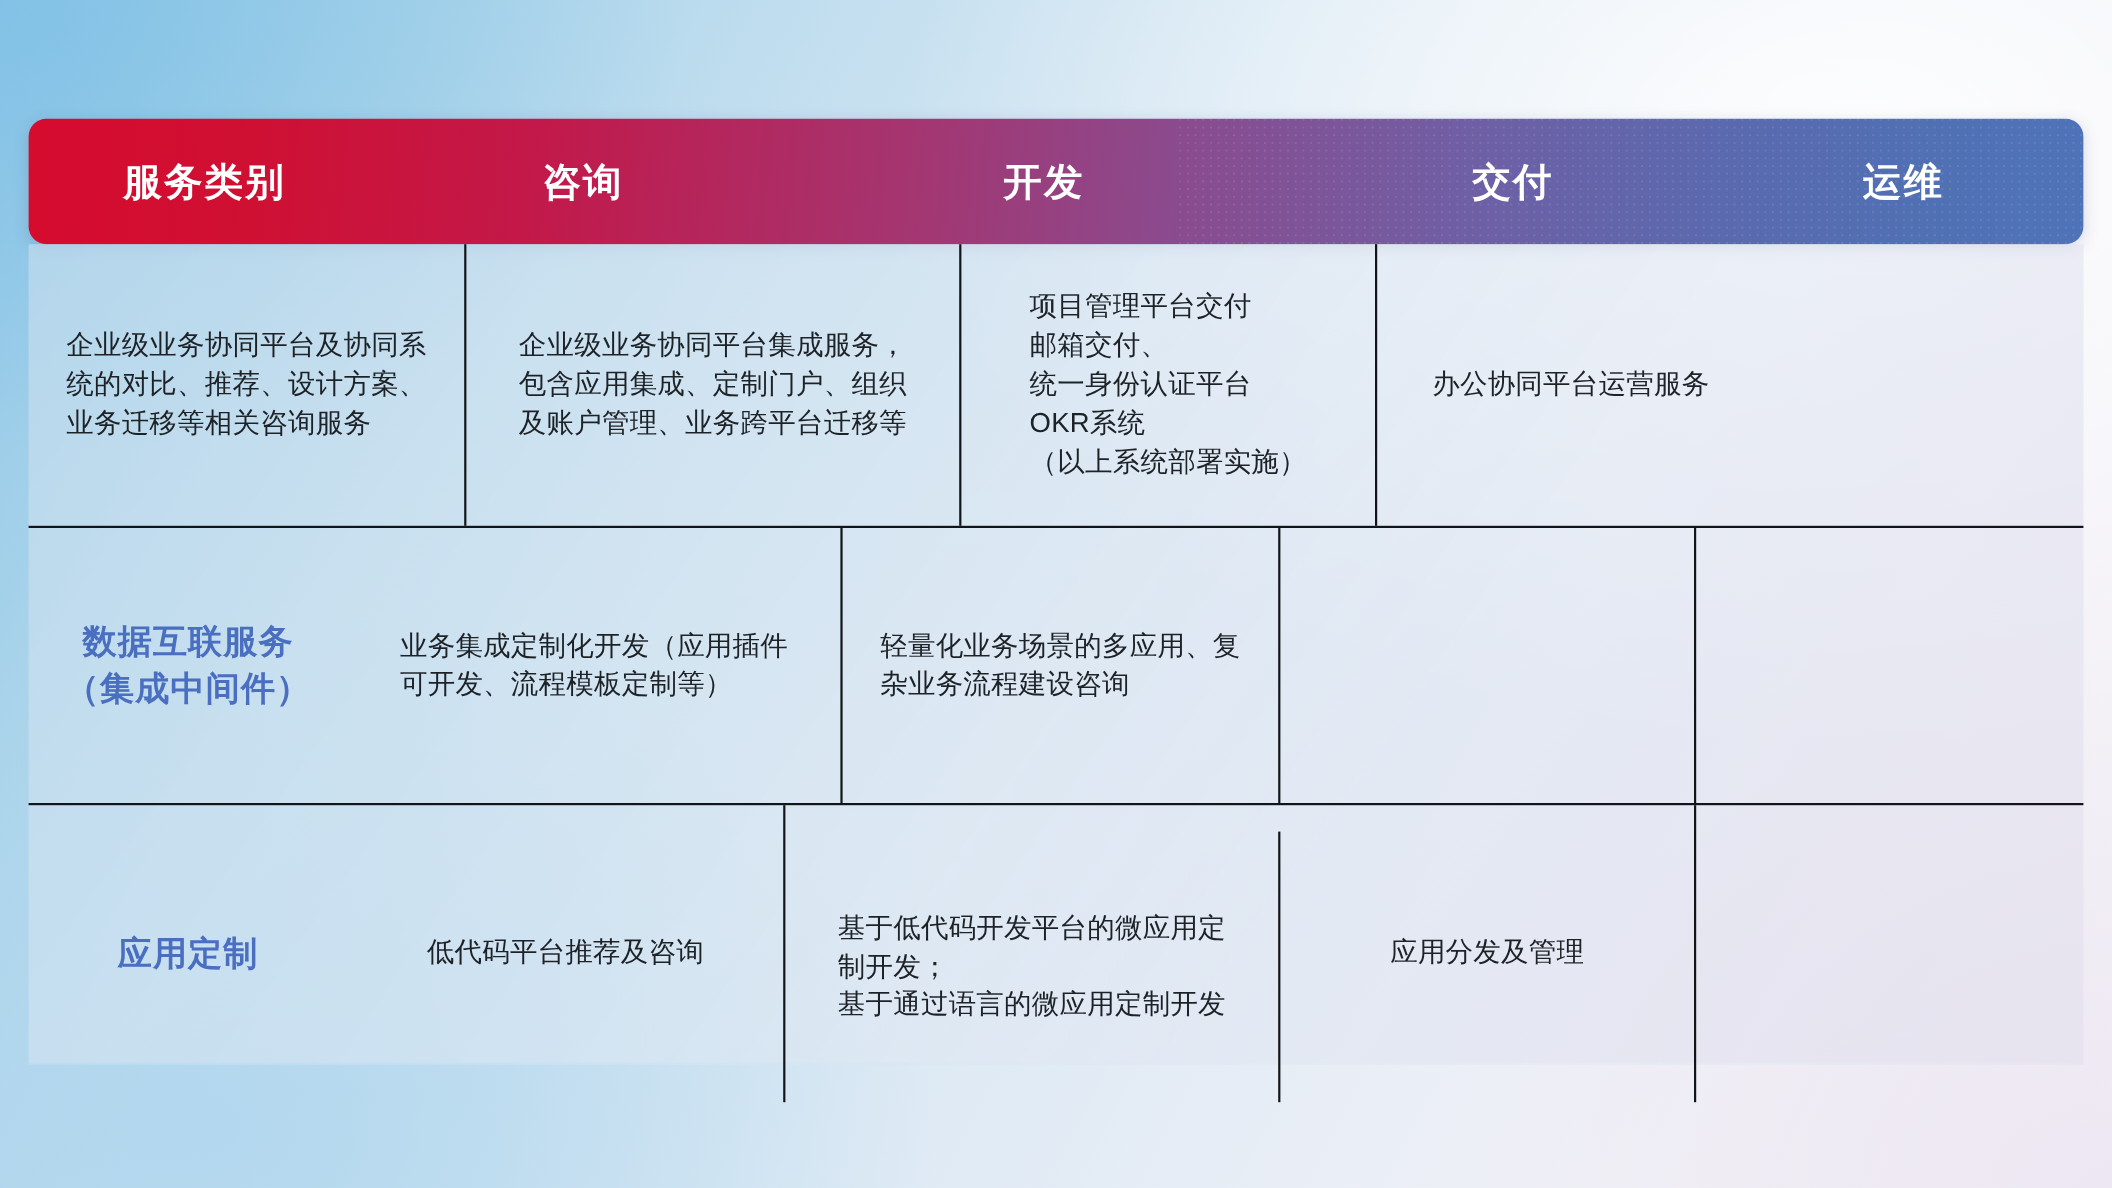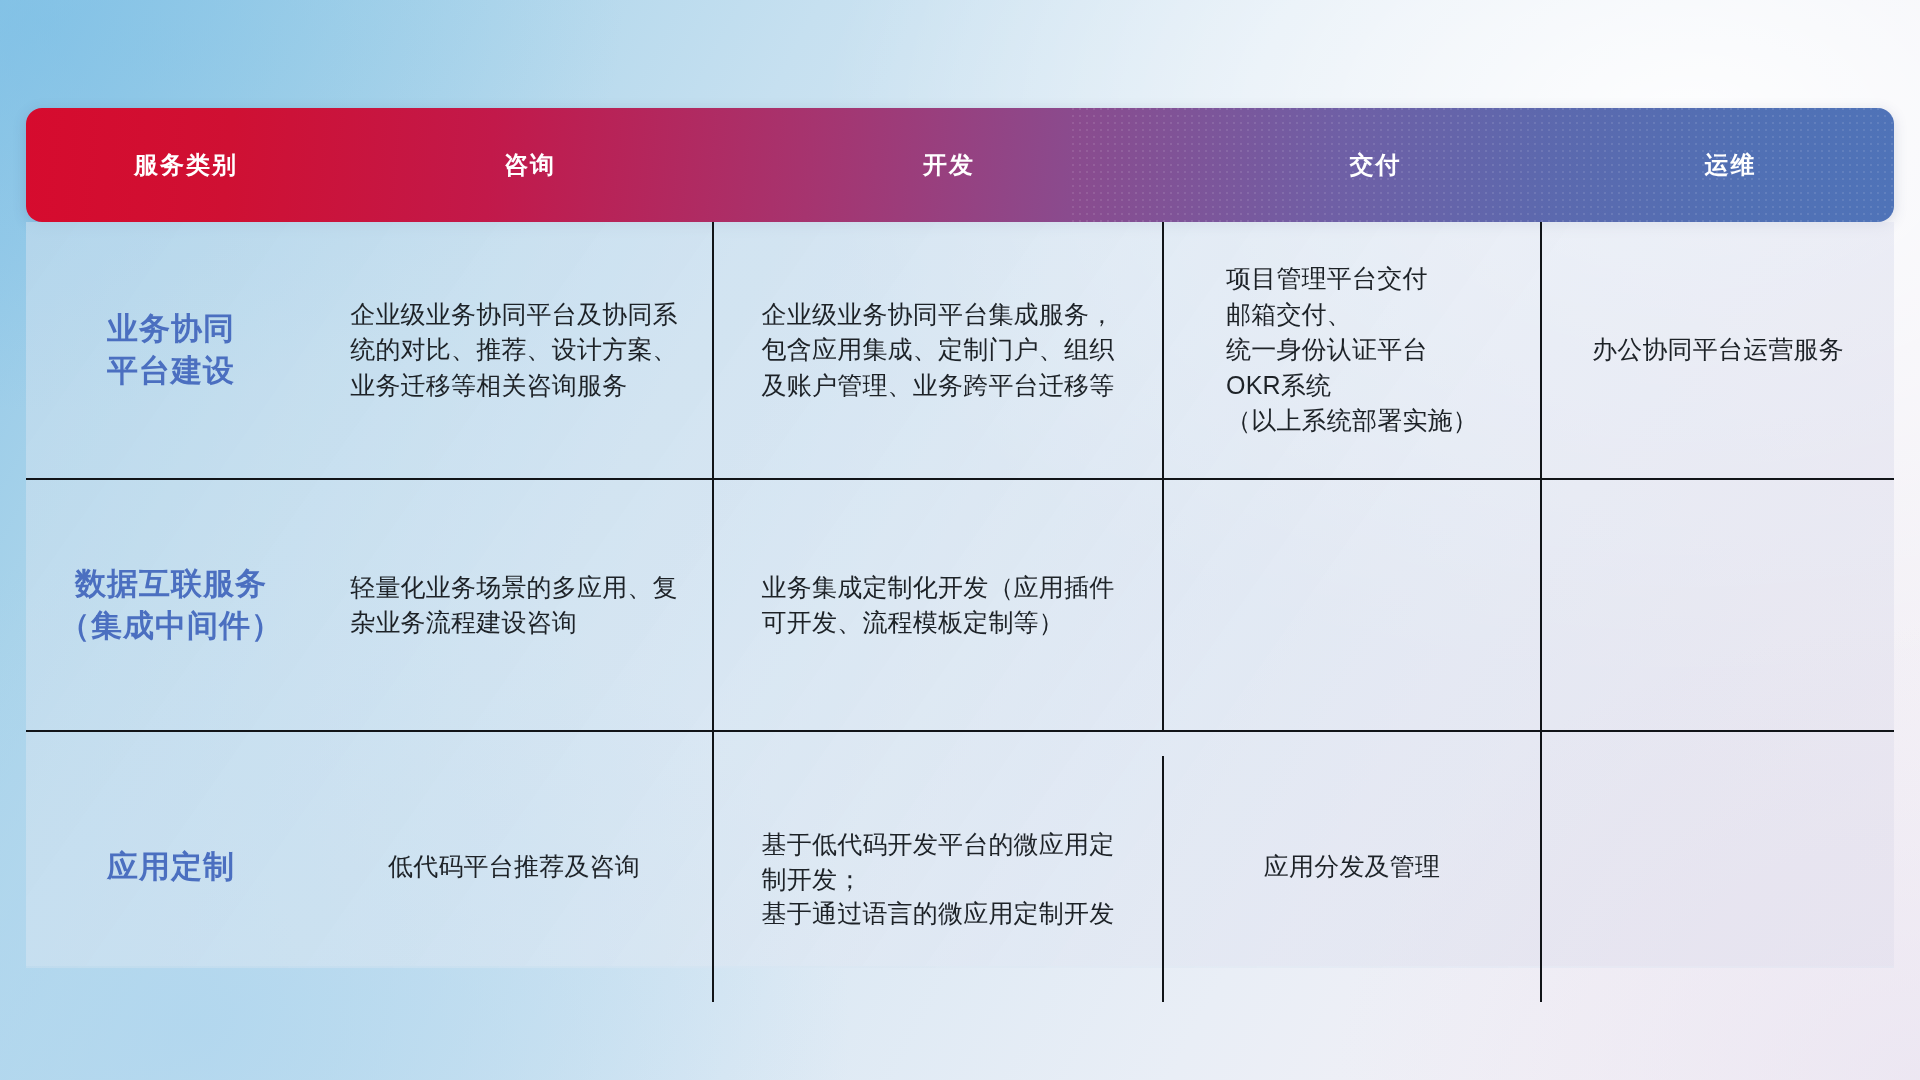--- a/index.html
+++ b/index.html
@@ -51,21 +51,21 @@
   }
   .thead::after{
     content:"";
     position:absolute; right:0; top:0; bottom:0; width:44%;
     background:
       radial-gradient(circle at 1px 1px, rgba(255,255,255,0.10) 0.8px, rgba(255,255,255,0) 1.2px) 0 0 / 7px 7px;
     pointer-events:none;
   }
   .th {
     color: #ffffff;
-    font-size: 24px;
+    font-size: 35px;
     font-weight: 700;
     text-align: center;
     letter-spacing: 2px;
     position: relative;
     z-index: 2;
     white-space: nowrap;
   }
 
   
   .tbody {
@@ -133,24 +133,20 @@
     <div class="th" style="width:320px;">服务类别</div>
     <div class="th" style="width:368px;">咨询</div>
     <div class="th" style="width:470px;">开发</div>
     <div class="th" style="width:383px;">交付</div>
     <div class="th" style="width:327px;">运维</div>
   </div>
 
   <div class="tbody">
 
     <div class="trow r1">
-      <div class="td" style="width:290px;">
-        <span class="cat-label">业务协同
-平台建设</span>
-      </div>
       <div class="td sep" style="width:398px;">
         <span class="cell-text">企业级业务协同平台及协同系
 统的对比、推荐、设计方案、
 业务迁移等相关咨询服务</span>
       </div>
       <div class="td sep" style="width:450px;">
         <span class="cell-text">企业级业务协同平台集成服务，
 包含应用集成、定制门户、组织
 及账户管理、业务跨平台迁移等</span>
       </div>
@@ -164,27 +160,27 @@
       <div class="td" style="width:352px;">
         <span class="cell-text">办公协同平台运营服务</span>
       </div>
     </div>
 
     <div class="trow r2">
       <div class="td" style="width:290px;">
         <span class="cat-label">数据互联服务
 （集成中间件）</span>
       </div>
+      <div class="td sep" style="width:450px;">
+        <span class="cell-text">业务集成定制化开发（应用插件
+可开发、流程模板定制等）</span>
+      </div>
       <div class="td sep" style="width:398px;">
         <span class="cell-text">轻量化业务场景的多应用、复
 杂业务流程建设咨询</span>
-      </div>
-      <div class="td sep" style="width:450px;">
-        <span class="cell-text">业务集成定制化开发（应用插件
-可开发、流程模板定制等）</span>
       </div>
       <div class="td sep" style="width:378px;">
         <span class="cell-text empty"></span>
       </div>
       <div class="td" style="width:352px;">
         <span class="cell-text empty"></span>
       </div>
     </div>
 
     <div class="trow r3">

